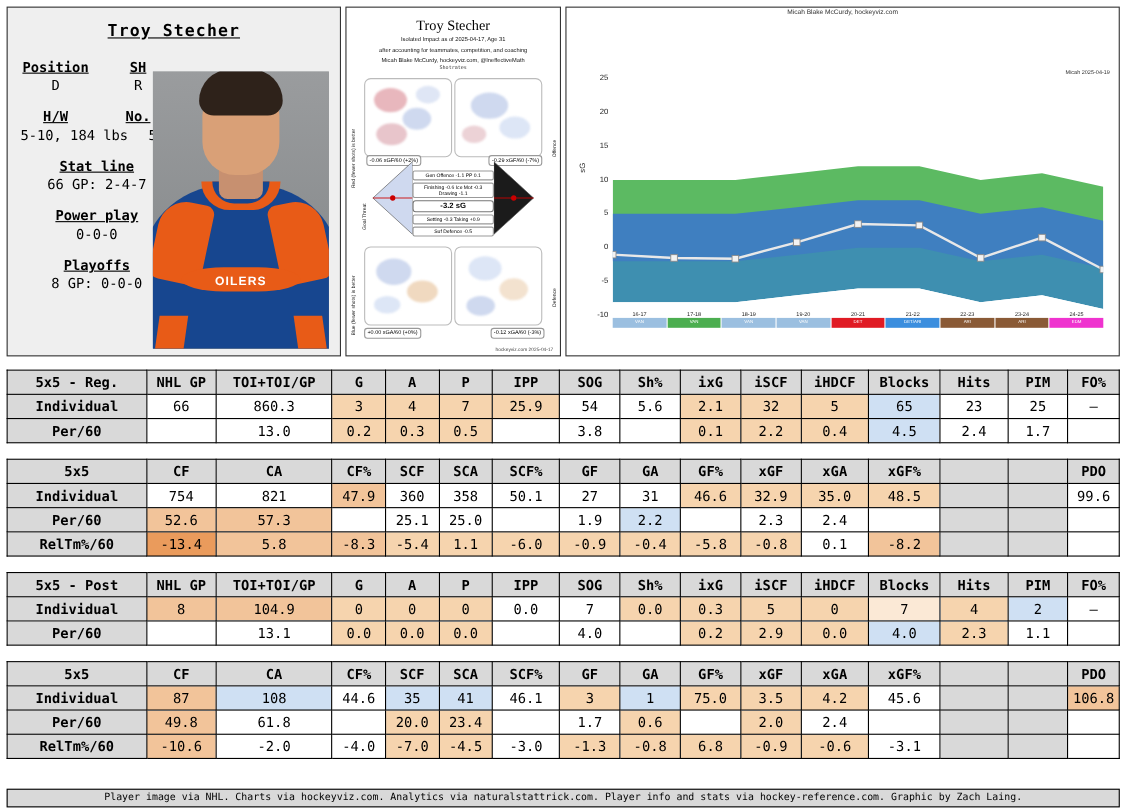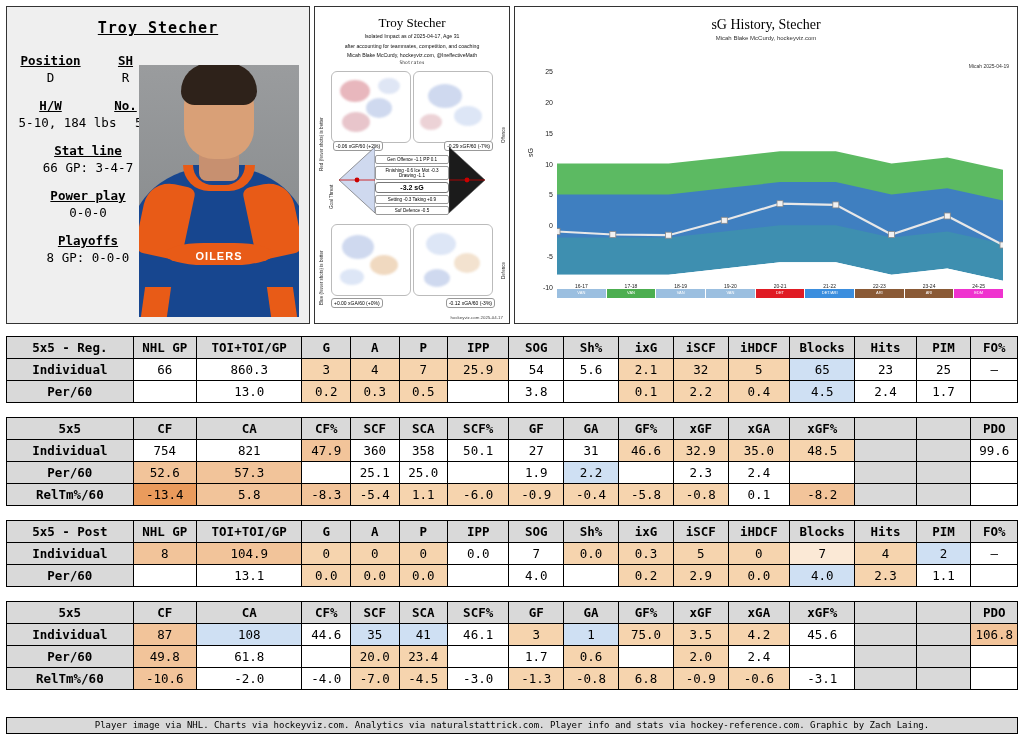--- a/index.html
+++ b/index.html
@@ -92,21 +92,21 @@
         <div class="blk pairrow">
           <div class="lbl">H/W</div>
           <div class="lbl">No.</div>
         </div>
         <div class="pairrow val">
           <div style="width:108px">5-10, 184 lbs</div>
           <div style="width:40px">51</div>
         </div>
 
         <div class="blk lbl">Stat line</div>
-        <div class="val">66 GP: 3-4-7</div>
+        <div class="val">66 GP: 2-4-7</div>
 
         <div class="blk lbl">Power play</div>
         <div class="val">0-0-0</div>
 
         <div class="blk lbl">Playoffs</div>
         <div class="val">8 GP: 0-0-0</div>
       </div>
 
       <div class="photo">
         <div class="ph-bg"></div>
@@ -191,21 +191,20 @@
           </div>
         </div>
         <div class="rinkcap" style="left:16px;bottom:6px;">+0.00 xGA/60 (+0%)</div>
         <div class="rinkcap" style="right:14px;bottom:6px;">-0.12 xGA/60 (-3%)</div>
       </div>
       <div class="viz-credit">hockeyviz.com
 2025-04-17</div>
     </div>
 
     <div class="card sgcard">
-      <div class="sg-title">sG History, Stecher</div>
       <div class="sg-sub">Micah Blake McCurdy, hockeyviz.com</div>
       <div class="sg-credit">Micah
 2025-04-19</div>
       <div class="sg-ylab">sG</div>
       <div class="sg-plot" id="sgplot"><svg width="446" height="216">
             <path d="M0.0,0.0 L55.8,0.0 L111.5,0.0 L167.3,0.0 L223.0,0.0 L278.8,0.0 L334.5,0.0 L390.3,0.0 L446.0,0.0 L446.0,98.7 L390.3,86.4 L334.5,92.6 L278.8,80.2 L223.0,80.2 L167.3,86.4 L111.5,92.6 L55.8,92.6 L0.0,92.6 Z" fill="#ffffff"></path>
             <path d="M0.0,92.6 L55.8,92.6 L111.5,92.6 L167.3,86.4 L223.0,80.2 L278.8,80.2 L334.5,92.6 L390.3,86.4 L446.0,98.7 L446.0,148.1 L390.3,135.8 L334.5,141.9 L278.8,129.6 L223.0,129.6 L167.3,135.8 L111.5,141.9 L55.8,141.9 L0.0,141.9 Z" fill="#5cba62"></path>
             <path d="M0.0,141.9 L55.8,141.9 L111.5,141.9 L167.3,135.8 L223.0,129.6 L278.8,129.6 L334.5,141.9 L390.3,135.8 L446.0,148.1 L446.0,209.8 L390.3,197.5 L334.5,203.7 L278.8,191.3 L223.0,191.3 L167.3,197.5 L111.5,203.7 L55.8,203.7 L0.0,203.7 Z" fill="#3e8fb0"></path>
             <path d="M0.0,203.7 L55.8,203.7 L111.5,203.7 L167.3,197.5 L223.0,191.3 L278.8,191.3 L334.5,203.7 L390.3,197.5 L446.0,209.8 L446.0,216.0 L390.3,216.0 L334.5,216.0 L278.8,216.0 L223.0,216.0 L167.3,216.0 L111.5,216.0 L55.8,216.0 L0.0,216.0 Z" fill="#ffffff"></path>
             <path d="M0.0,123.4 L55.8,123.4 L111.5,123.4 L167.3,117.3 L223.0,111.1 L278.8,111.1 L334.5,123.4 L390.3,117.3 L446.0,129.6 L446.0,172.8 L390.3,160.5 L334.5,166.6 L278.8,154.3 L223.0,154.3 L167.3,160.5 L111.5,166.6 L55.8,166.6 L0.0,166.6 Z" fill="#3f7fc0"></path>

